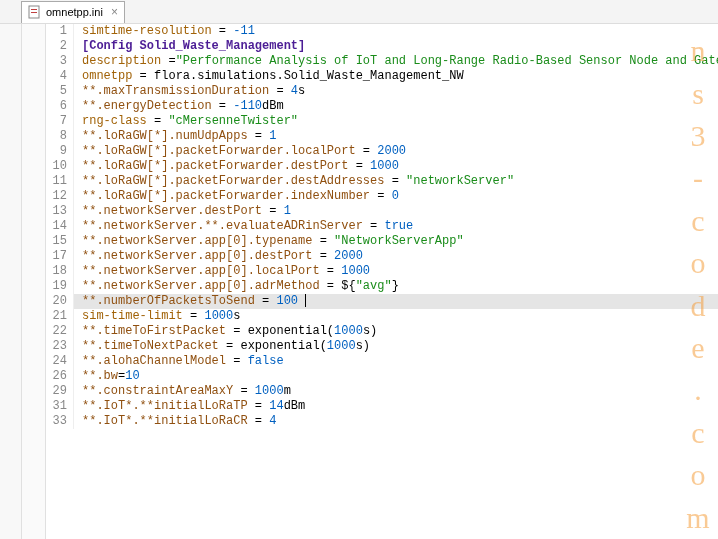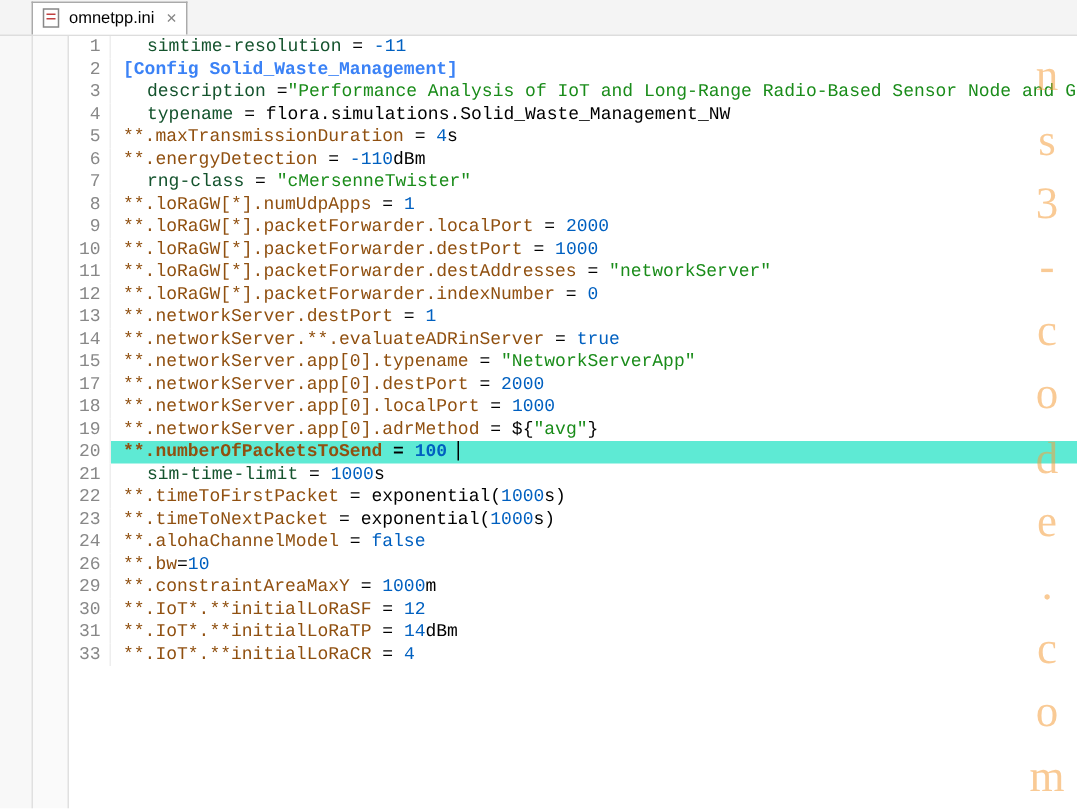--- a/index.html
+++ b/index.html
@@ -82,25 +82,24 @@
   padding-right: 6px;
   border-right: 1px solid #eee;
   position: relative;
   flex-shrink: 0;
 }
 .code {
   padding-left: 8px;
   flex: 1;
 }
 .code.hl {
-  background: #5eead4;
-  font-weight: bold;
+  background: #e5e5e5;
 }
-.kw { color: #14532d; margin-left: 16px; }
-.sec { color: #3b82f6; font-weight: bold; }
+.kw { color: #a16207; }
+.sec { color: #4c1d95; font-weight: bold; }
 .str { color: #1a8c1a; }
 .pat { color: #905010; }
 .num { color: #0060c0; }
 .eq { color: #000; }
 .cursor {
   display: inline-block;
   width: 1px;
   height: 13px;
   background: #000;
   vertical-align: middle;
@@ -140,21 +139,21 @@
   </div>
 </div>
 
 <div class="left-ruler"></div>
 <div class="vert-toolbar"></div>
 
 <div class="editor" id="editor">
     <div class="line"><div class="gutter">1</div><div class="code"><span class="kw">simtime-resolution</span><span class="eq"> = </span><span class="num">-11</span></div></div>
     <div class="line"><div class="gutter">2</div><div class="code"><span class="sec">[Config Solid_Waste_Management]</span></div></div>
     <div class="line"><div class="gutter">3</div><div class="code"><span class="kw">description</span><span class="eq"> =</span><span class="str">"Performance Analysis of IoT and Long-Range Radio-Based Sensor Node and Gateway </span></div></div>
-    <div class="line"><div class="gutter">4</div><div class="code"><span class="kw">typename</span><span class="eq"> = flora.simulations.Solid_Waste_Management_NW</span></div></div>
+    <div class="line"><div class="gutter">4</div><div class="code"><span class="kw">omnetpp</span><span class="eq"> = flora.simulations.Solid_Waste_Management_NW</span></div></div>
     <div class="line"><div class="gutter">5</div><div class="code"><span class="pat">**.maxTransmissionDuration</span><span class="eq"> = </span><span class="num">4</span><span class="eq">s</span></div></div>
     <div class="line"><div class="gutter">6</div><div class="code"><span class="pat">**.energyDetection</span><span class="eq"> = </span><span class="num">-110</span><span class="eq">dBm</span></div></div>
     <div class="line"><div class="gutter">7</div><div class="code"><span class="kw">rng-class</span><span class="eq"> = </span><span class="str">"cMersenneTwister"</span></div></div>
     <div class="line"><div class="gutter">8</div><div class="code"><span class="pat">**.loRaGW[*].numUdpApps</span><span class="eq"> = </span><span class="num">1</span></div></div>
     <div class="line"><div class="gutter">9</div><div class="code"><span class="pat">**.loRaGW[*].packetForwarder.localPort</span><span class="eq"> = </span><span class="num">2000</span></div></div>
     <div class="line"><div class="gutter">10</div><div class="code"><span class="pat">**.loRaGW[*].packetForwarder.destPort</span><span class="eq"> = </span><span class="num">1000</span></div></div>
     <div class="line"><div class="gutter">11</div><div class="code"><span class="pat">**.loRaGW[*].packetForwarder.destAddresses</span><span class="eq"> = </span><span class="str">"networkServer"</span></div></div>
     <div class="line"><div class="gutter">12</div><div class="code"><span class="pat">**.loRaGW[*].packetForwarder.indexNumber</span><span class="eq"> = </span><span class="num">0</span></div></div>
     <div class="line"><div class="gutter">13</div><div class="code"><span class="pat">**.networkServer.destPort</span><span class="eq"> = </span><span class="num">1</span></div></div>
     <div class="line"><div class="gutter">14</div><div class="code"><span class="pat">**.networkServer.**.evaluateADRinServer</span><span class="eq"> = </span><span class="num">true</span></div></div>
@@ -162,21 +161,20 @@
     <div class="line"><div class="gutter">17</div><div class="code"><span class="pat">**.networkServer.app[0].destPort</span><span class="eq"> = </span><span class="num">2000</span></div></div>
     <div class="line"><div class="gutter">18</div><div class="code"><span class="pat">**.networkServer.app[0].localPort</span><span class="eq"> = </span><span class="num">1000</span></div></div>
     <div class="line"><div class="gutter">19</div><div class="code"><span class="pat">**.networkServer.app[0].adrMethod</span><span class="eq"> = ${</span><span class="str">"avg"</span><span class="eq">}</span></div></div>
     <div class="line"><div class="gutter">20</div><div class="code hl"><span class="pat">**.numberOfPacketsToSend</span><span class="eq"> = </span><span class="num">100</span><span class="eq"> </span><span class="cursor"></span></div></div>
     <div class="line"><div class="gutter">21</div><div class="code"><span class="kw">sim-time-limit</span><span class="eq"> = </span><span class="num">1000</span><span class="eq">s</span></div></div>
     <div class="line"><div class="gutter">22</div><div class="code"><span class="pat">**.timeToFirstPacket</span><span class="eq"> = exponential(</span><span class="num">1000</span><span class="eq">s)</span></div></div>
     <div class="line"><div class="gutter">23</div><div class="code"><span class="pat">**.timeToNextPacket</span><span class="eq"> = exponential(</span><span class="num">1000</span><span class="eq">s)</span></div></div>
     <div class="line"><div class="gutter">24</div><div class="code"><span class="pat">**.alohaChannelModel</span><span class="eq"> = </span><span class="num">false</span></div></div>
     <div class="line"><div class="gutter">26</div><div class="code"><span class="pat">**.bw</span><span class="eq">=</span><span class="num">10</span></div></div>
     <div class="line"><div class="gutter">29</div><div class="code"><span class="pat">**.constraintAreaMaxY</span><span class="eq"> = </span><span class="num">1000</span><span class="eq">m</span></div></div>
-    <div class="line"><div class="gutter">30</div><div class="code"><span class="pat">**.IoT*.**initialLoRaSF</span><span class="eq"> = </span><span class="num">12</span></div></div>
     <div class="line"><div class="gutter">31</div><div class="code"><span class="pat">**.IoT*.**initialLoRaTP</span><span class="eq"> = </span><span class="num">14</span><span class="eq">dBm</span></div></div>
     <div class="line"><div class="gutter">33</div><div class="code"><span class="pat">**.IoT*.**initialLoRaCR</span><span class="eq"> = </span><span class="num">4</span></div></div>
   </div>
 
 <div class="watermark" id="wm">
     <span>n</span>
     <span>s</span>
     <span>3</span>
     <span>-</span>
     <span>c</span>

